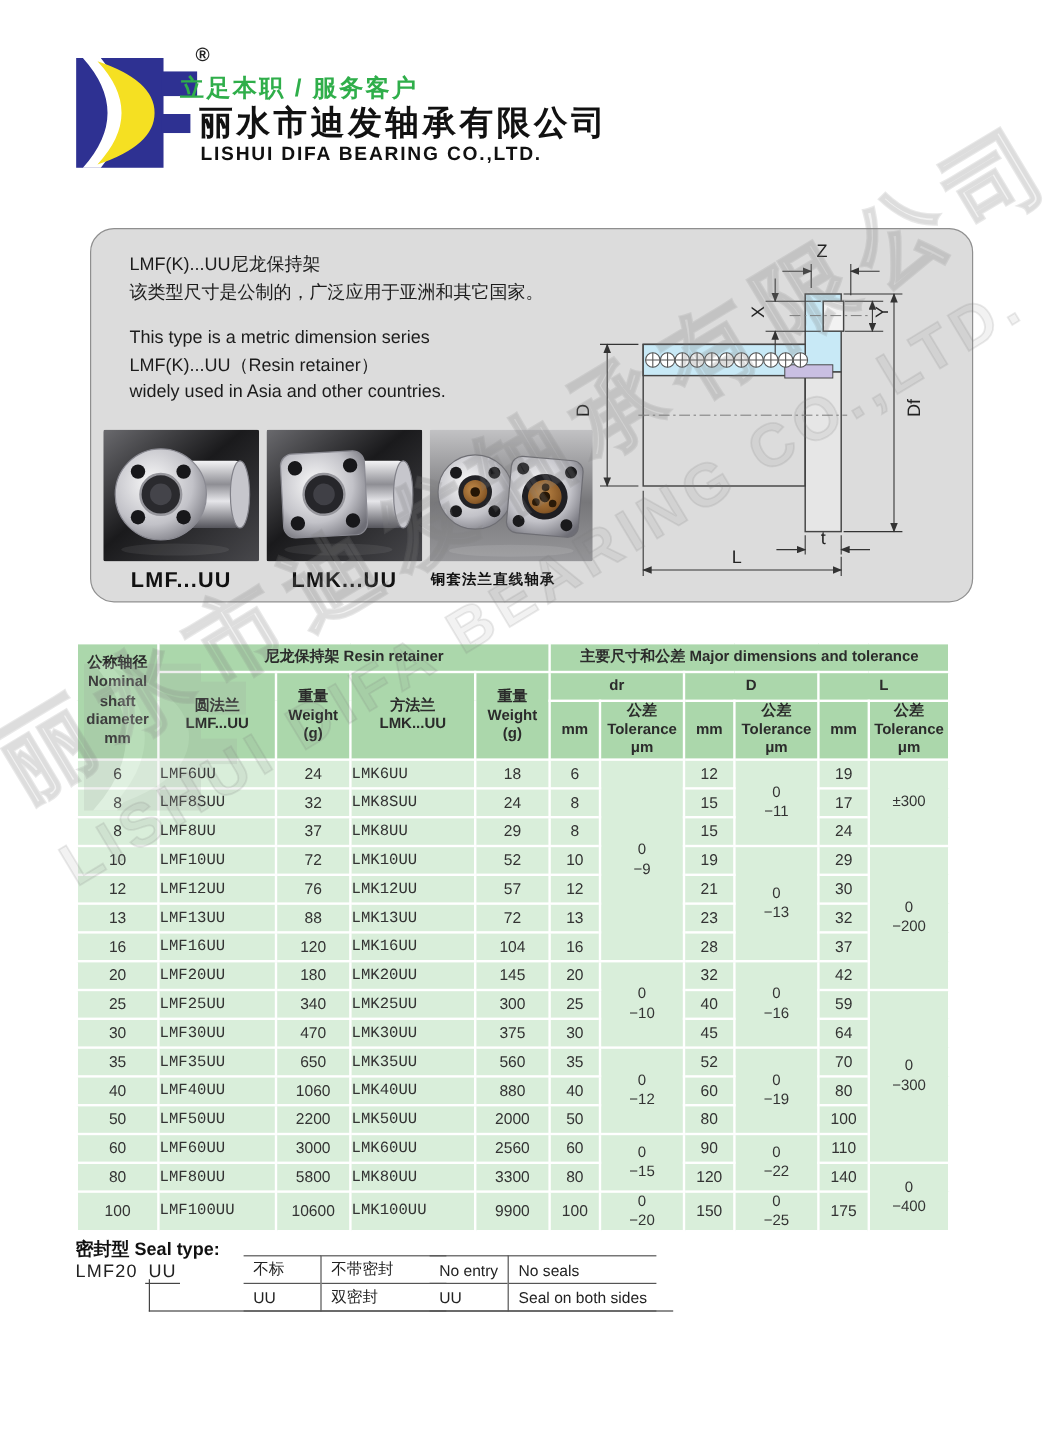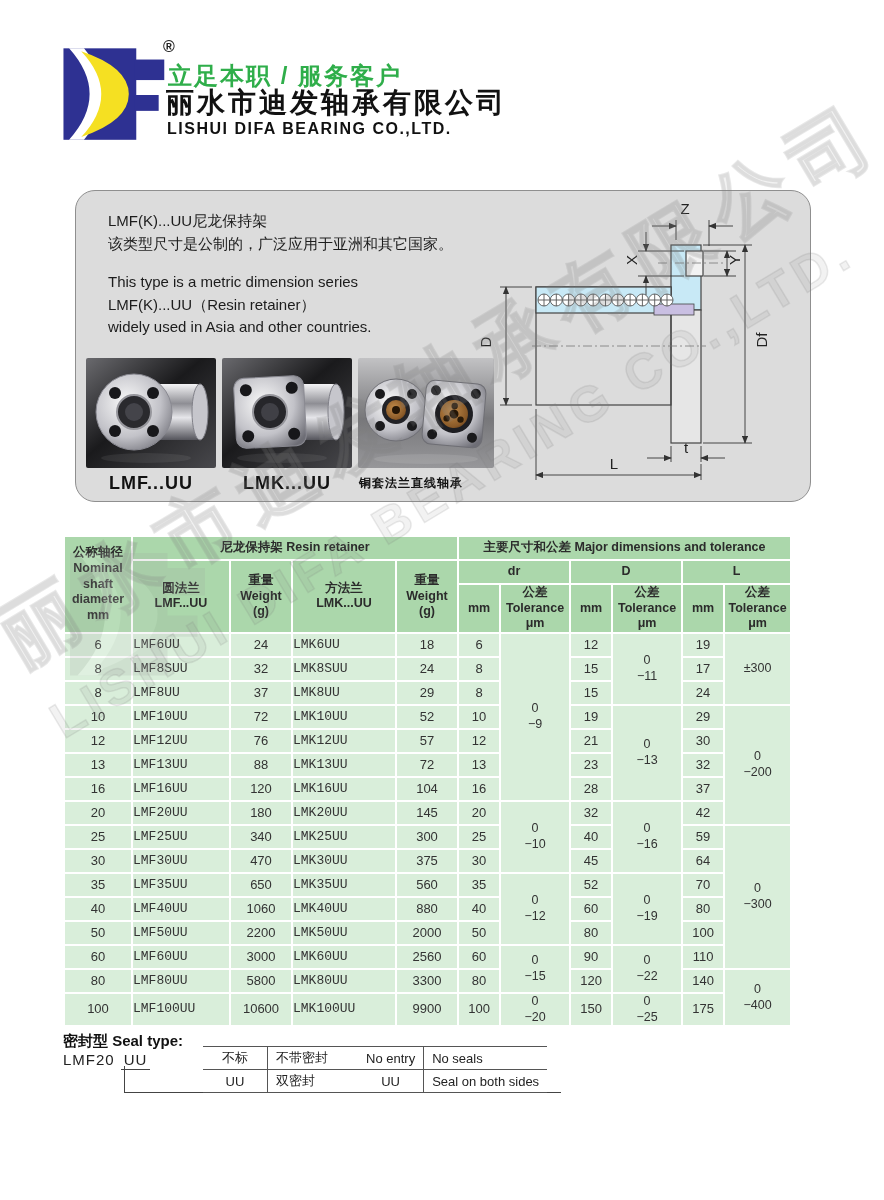--- a/index.html
+++ b/index.html
@@ -2,21 +2,21 @@
 <html><head>
 <meta charset="utf-8">
 <style>
   html,body{margin:0;padding:0;background:#fff;}
   .page{position:relative;width:884px;height:1200px;background:#fff;overflow:hidden;
         font-family:"Liberation Sans","DejaVu Sans",sans-serif;color:#222;}
   .abs{position:absolute;}
 
   
   .reg-mark{left:163px;top:38px;font-size:16px;font-weight:bold;}
-  .slogan{left:168px;top:60px;font-size:24px;font-weight:bold;color:#2fae4a;letter-spacing:2px;}
+  .slogan{left:150px;top:60px;font-size:20px;font-weight:bold;color:#2fae4a;letter-spacing:2px;}
   .company-cn{left:166px;top:84px;font-size:28px;font-weight:bold;letter-spacing:3px;color:#111;}
   .company-en{left:167px;top:120px;font-size:16px;font-weight:bold;letter-spacing:1.5px;color:#111;}
 
   
   .intro-box{left:75px;top:190px;width:734px;height:310px;background:#dcdcdc;
              border:1px solid #8f8f8f;border-radius:20px;}
   .intro-text{left:92px;top:210px;width:390px;font-size:15px;line-height:1.5;color:#1c1c1c;margin-left:16px;}
   .intro-text p{margin:0 0 0 0;}
   .intro-gap{height:16px;}
 
@@ -51,21 +51,21 @@
 
   
   .seal-title{left:63px;top:1032px;font-size:15px;font-weight:bold;color:#111;}
   .seal-example{left:63px;top:1051px;font-size:15px;color:#222;letter-spacing:1px;}
   .seal-example .uu{border-bottom:1.5px solid #444;padding:0 3px 1px 3px;margin-left:6px;}
   .seal-connector{left:124px;top:1066px;width:436px;height:26px;
       border-left:1.5px solid #444;border-bottom:1.5px solid #444;}
   table.mini{border-collapse:collapse;font-size:13px;color:#222;}
   table.mini td{height:22px;padding:0 8px;border-top:1px solid #555;}
   table.mini tr:last-child td{border-bottom:1px solid #555;}
-  table.mini td.k{text-align:center;border-right:1px solid #555;min-width:48px;}
+  table.mini td.k{text-align:left;border-right:1px solid #555;min-width:48px;}
   table.mini td.v{text-align:left;min-width:88px;}
   .mini1{left:203px;top:1046px;} .mini2{left:358px;top:1046px;}
 
   svg text{font-family:"Liberation Sans","DejaVu Sans",sans-serif;}
 </style>
 </head>
 <body>
 
 <div class="page">
 

